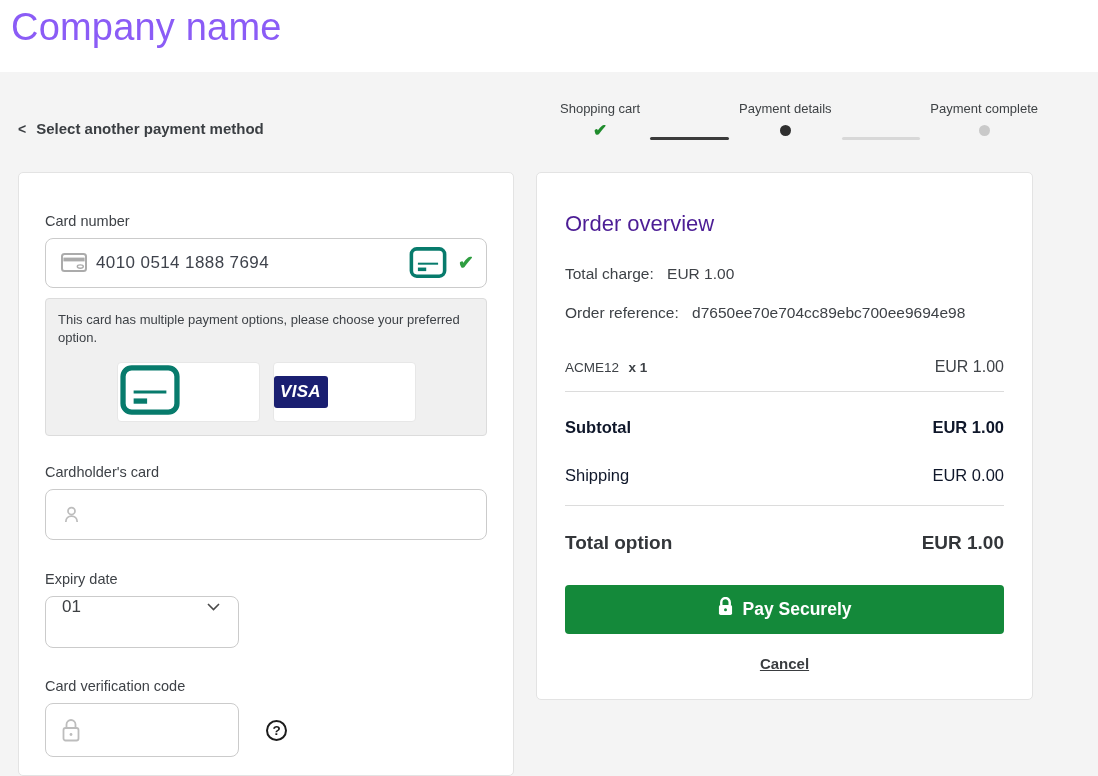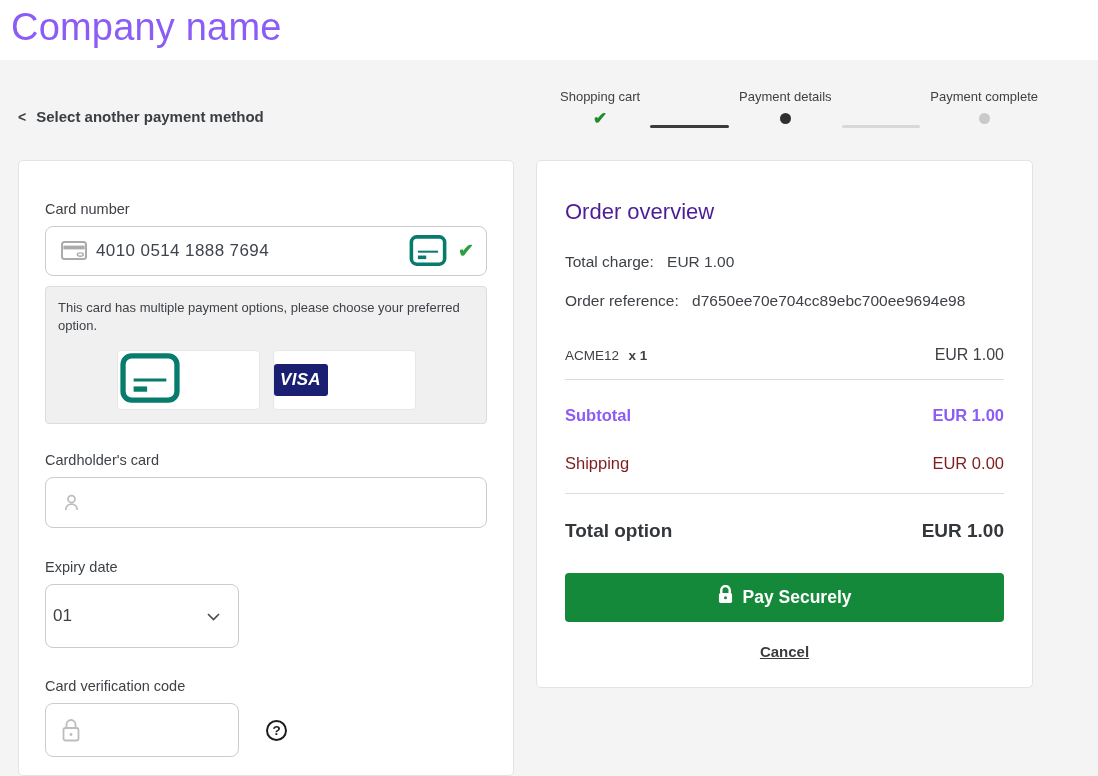--- a/index.html
+++ b/index.html
@@ -55,40 +55,40 @@
   .visa-badge { width:54px; height:32px; background:#1a1f71; border-radius:3px; color:#ffffff; font-style:italic; font-weight:700; font-size:17px; display:flex; align-items:center; justify-content:center; letter-spacing:0.3px; }
 
   .cardholder-box { height:51px; margin-bottom:0; }
 
   .spacer-28 { margin-top:28px; }
   .spacer-31 { margin-top:31px; }
   .spacer-30 { margin-top:30px; }
 
   
   .select-row { display:flex; gap:15px; }
-  .select { width:194px; height:64px; border:1px solid #cbcbcb; border-radius:8px; background:#fff; display:flex; align-items:center; justify-content:space-between; padding:0 18px 0 7px; cursor:pointer; }
+  .select { width:194px; height:52px; border:1px solid #cbcbcb; border-radius:8px; background:#fff; display:flex; justify-content:space-between; padding:0 18px 0 16px; cursor:pointer; }
   .select .sel-value { font-size:17px; color:#3d4043; }
 
   
   .cvc-row { display:flex; align-items:center; }
   .cvc-box { width:194px; height:54px; }
   .help-circle { width:21px; height:21px; border:2px solid #1c1c1c; border-radius:50%; margin-left:27px; display:flex; align-items:center; justify-content:center; font-size:13.5px; font-weight:700; color:#1c1c1c; cursor:pointer; }
 
   
   .order-title { font-size:22px; font-weight:400; color:#4c1d95; margin-bottom:28px; }
   .ov-line { font-size:15.5px; color:#3e4247; margin-bottom:21px; }
   .ov-line .ov-val { margin-left:9px; }
   .ov-line.ref { margin-bottom:36px; }
   .sum-row { display:flex; justify-content:space-between; align-items:baseline; }
   .item-row { padding-bottom:15px; border-bottom:1px solid #dcdcdc; }
   .item-name { font-size:13.5px; color:#3e4247; }
   .item-qty { font-size:13.5px; font-weight:700; margin-left:5px; }
   .item-amount { font-size:16px; color:#3e4247; }
-  .subtotal-row { margin-top:26px; font-size:16.5px; font-weight:700; color:#8b5cf6; }
-  .shipping-row { margin-top:29px; font-size:16.5px; color:#7f1d1d; padding-bottom:20px; border-bottom:1px solid #dcdcdc;gap:47px; }
+  .subtotal-row { margin-top:26px; font-size:16.5px; font-weight:700; color:#0f172a; }
+  .shipping-row { margin-top:29px; font-size:16.5px; color:#0f172a; padding-bottom:20px; border-bottom:1px solid #dcdcdc;gap:47px; }
   .total-row { margin-top:26px; font-size:19px; font-weight:700; color:#33363a; }
   .pay-btn { margin-top:31px; width:100%; height:49px; background:#14893a; border:none; border-radius:4px; color:#ffffff; font-family:"Liberation Sans", sans-serif; font-size:17.5px; font-weight:700; display:flex; align-items:center; justify-content:center; gap:10px; cursor:pointer; }
   .cancel-link { margin-top:21px; text-align:center; }
   .cancel-link span { font-size:15px; font-weight:700; color:#3a3d40; text-decoration:underline; cursor:pointer; }
 </style>
 </head>
 <body>
 
 <div class="page">
 

